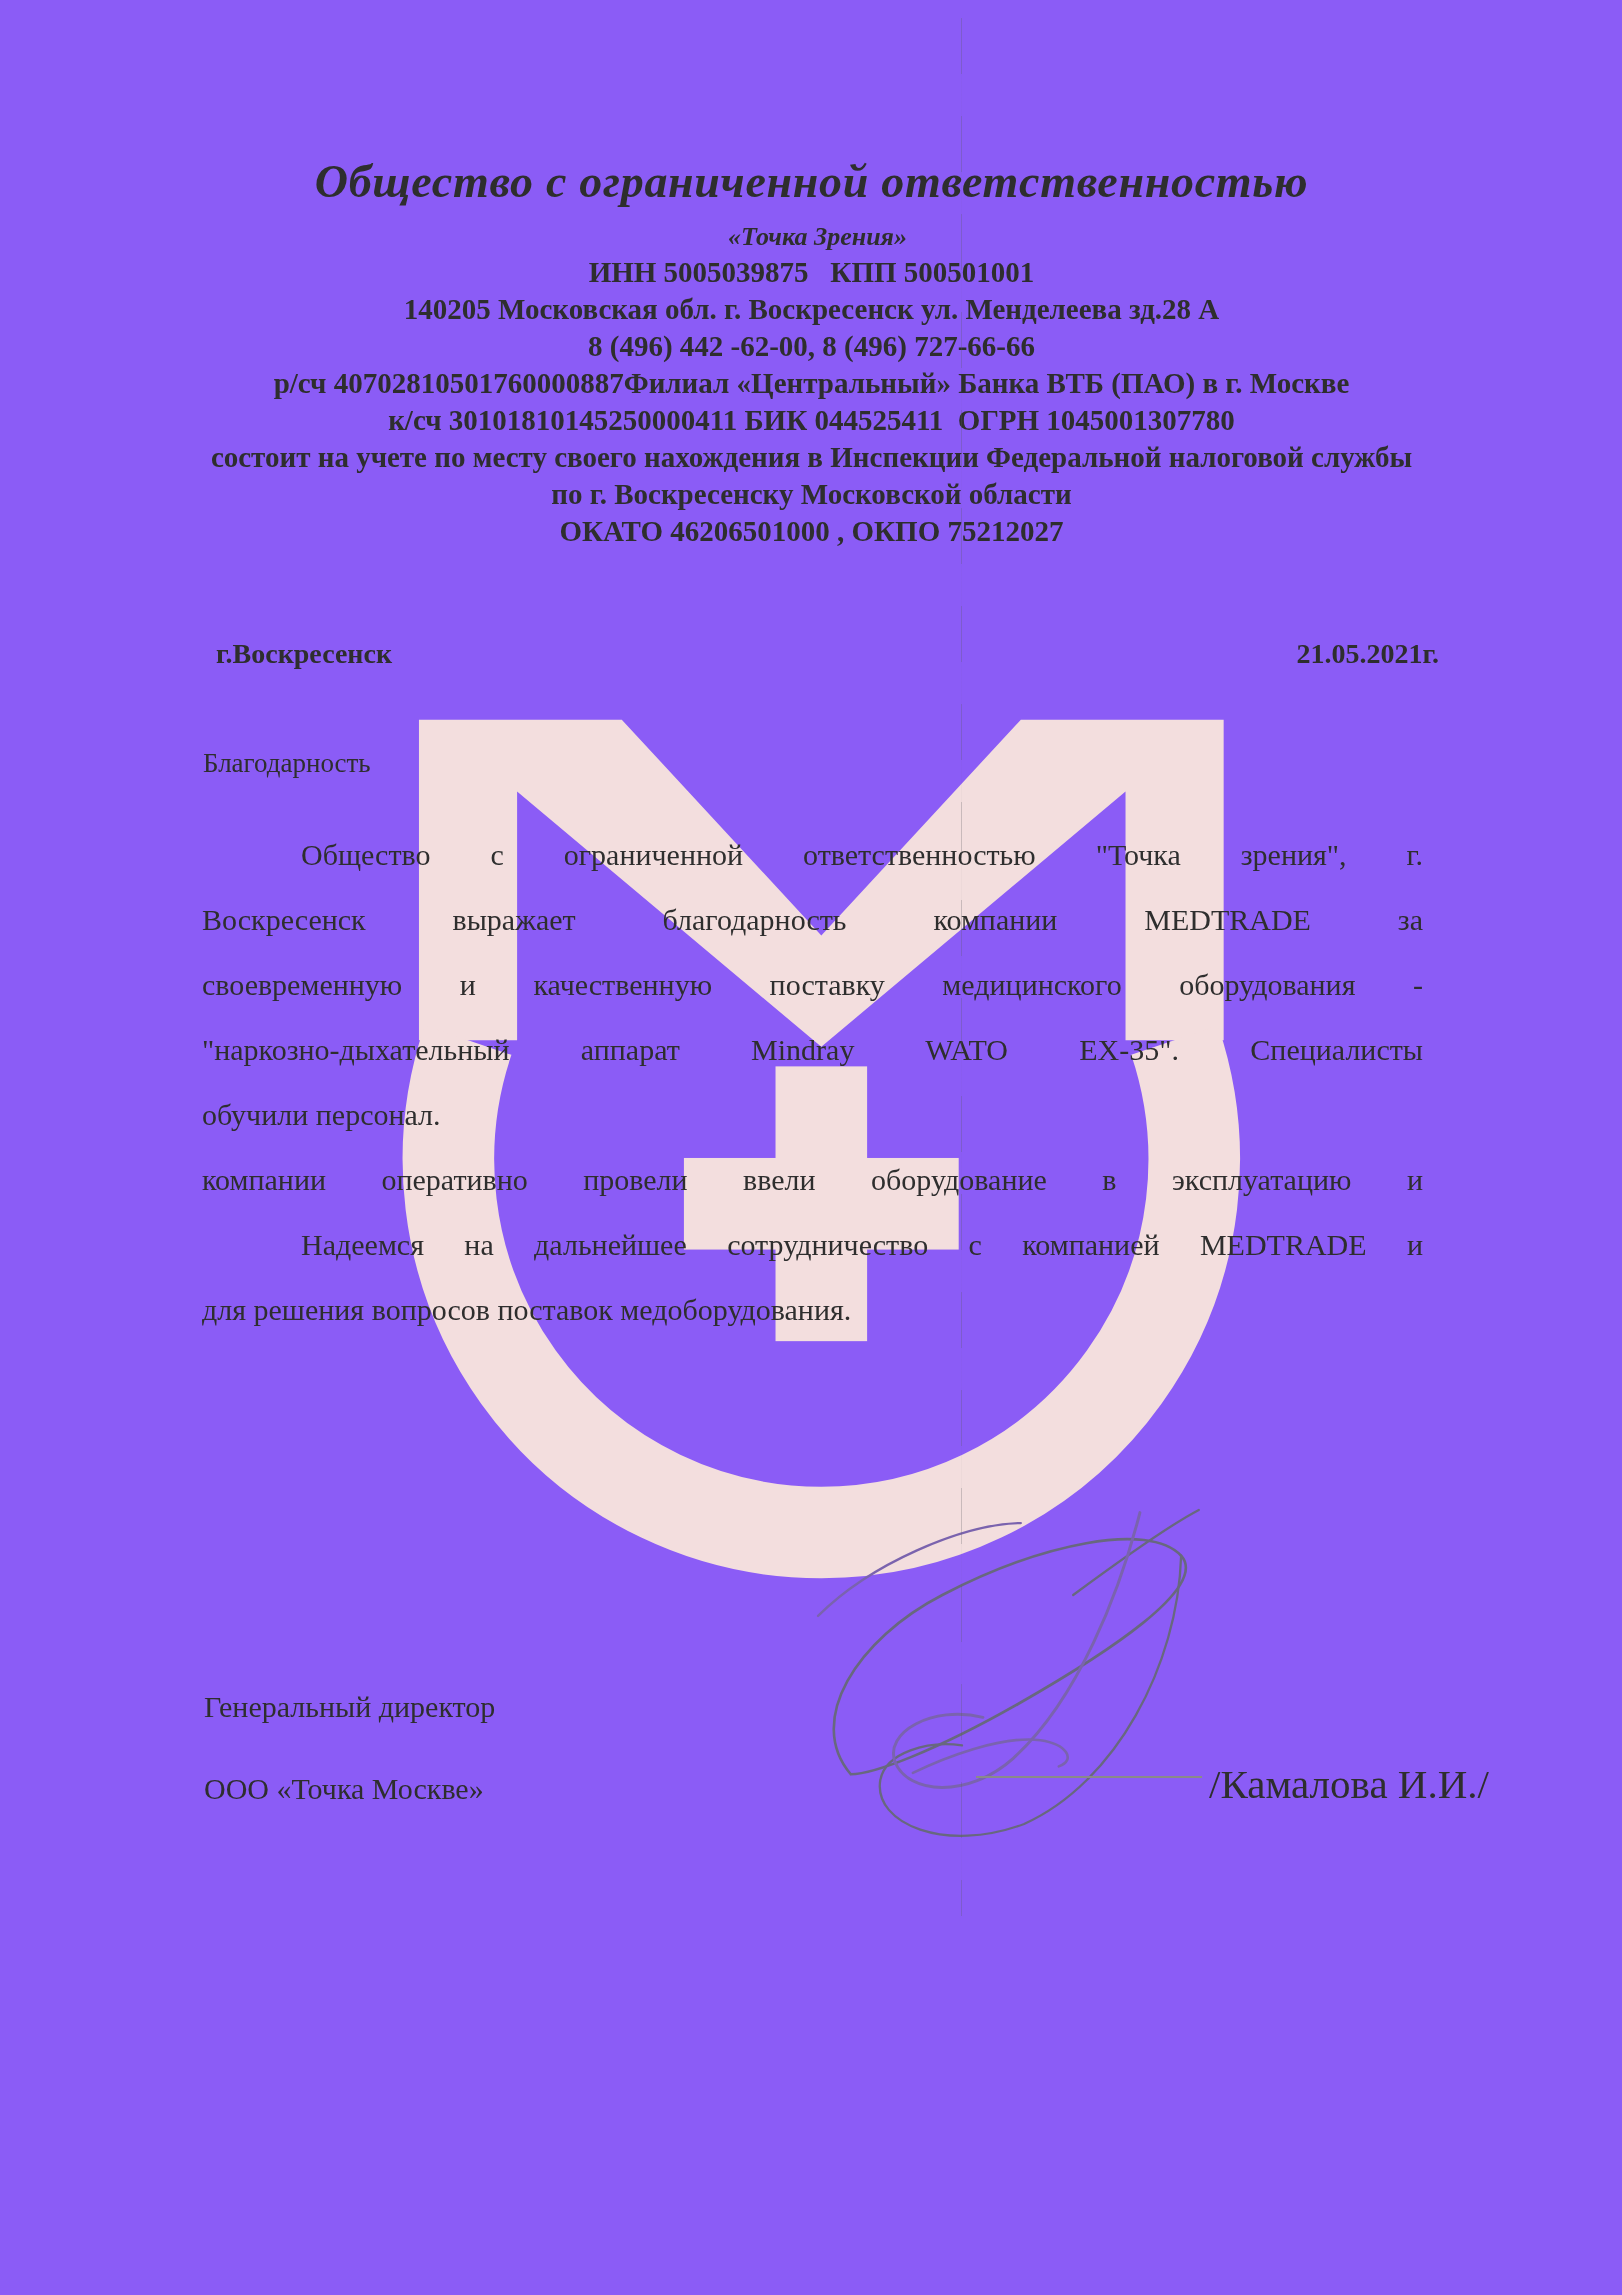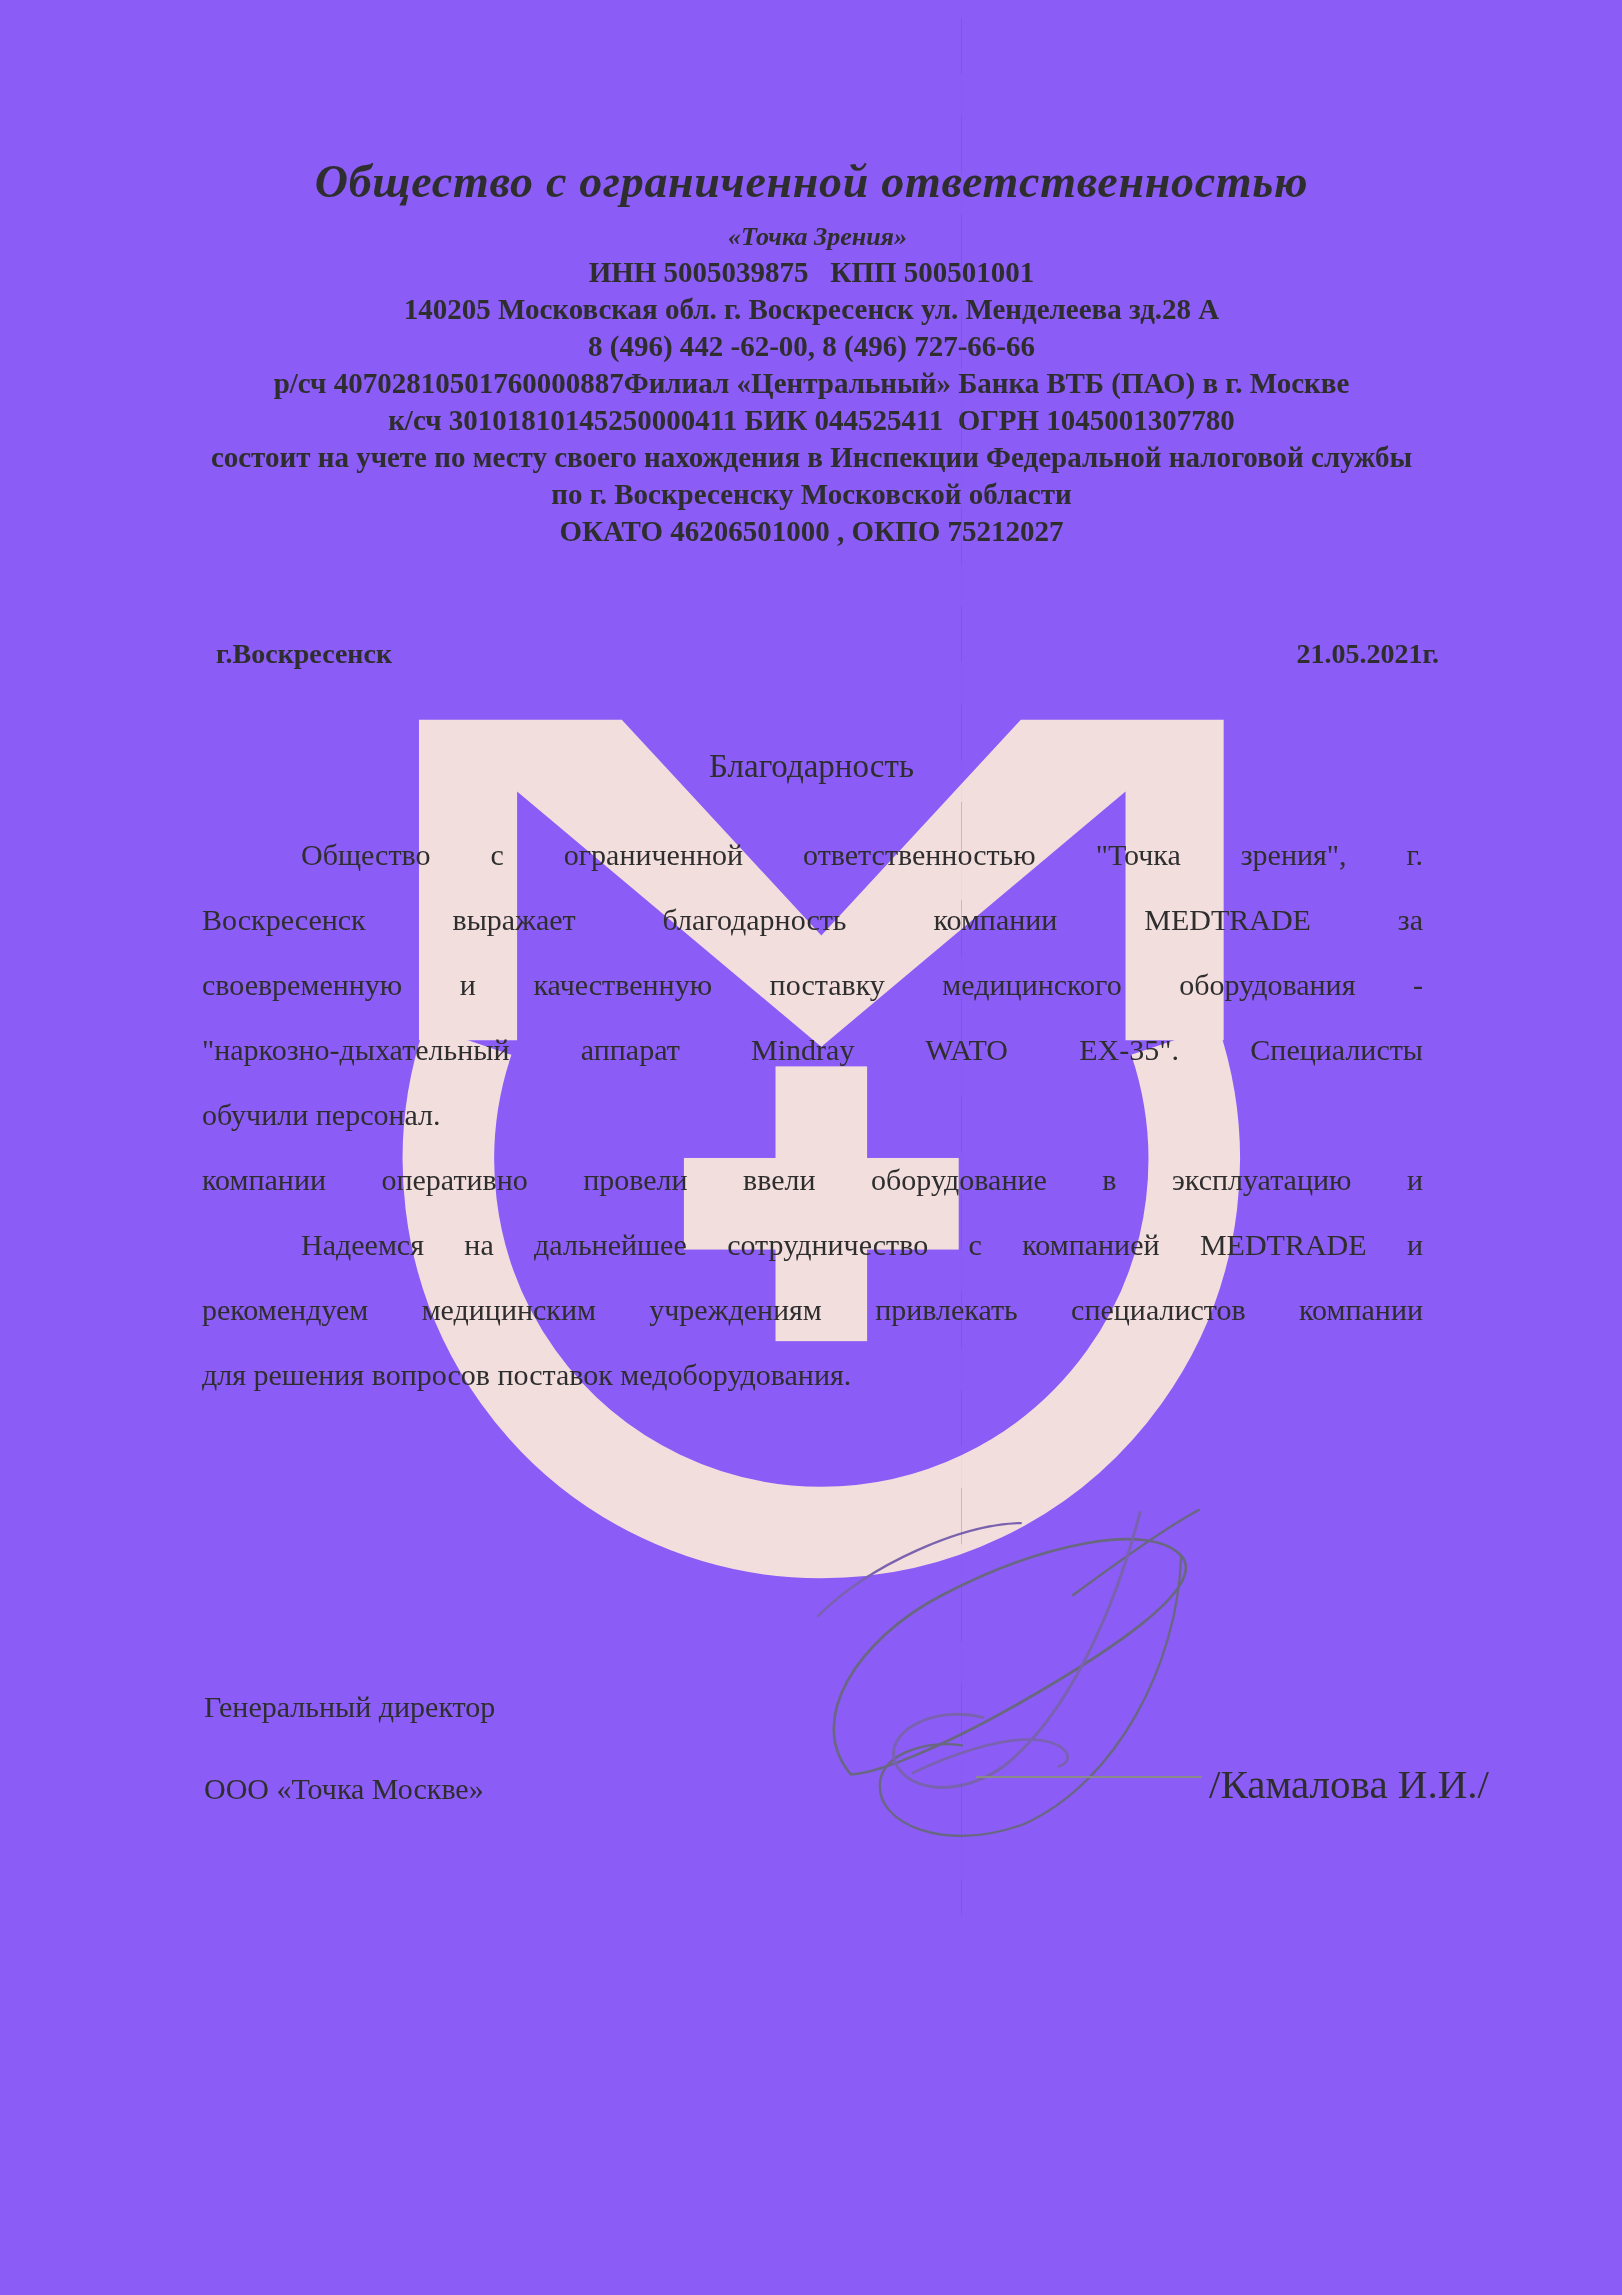--- a/index.html
+++ b/index.html
@@ -54,22 +54,21 @@
     justify-content: space-between;
     font-size: 28px;
     font-weight: bold;
     z-index: 2;
   }
 
   
   .title {
     position: absolute;
     top: 748px; left: 203px; right: 203px;
-    text-align: center;
-    font-size: 33px;
+    font-size: 27px;
     z-index: 2;
   }
 
   
   .body-text {
     position: absolute;
     top: 822px; left: 202px; right: 200px;
     font-size: 30px;
     line-height: 65px;
     z-index: 2;
@@ -145,21 +144,20 @@
     <div class="para">
         <div class="jline">Общество с ограниченной ответственностью "Точка зрения", г.</div>
         <div class="jline">Воскресенск выражает благодарность компании MEDTRADE за</div>
         <div class="jline">своевременную и качественную поставку медицинского оборудования -</div>
         <div class="jline">"наркозно-дыхательный аппарат Mindray WATO EX-35". Специалисты</div>
         <div class="jline lastline">обучили персонал.</div>
         <div class="jline">компании оперативно провели ввели оборудование в эксплуатацию и</div>
       </div>
     <div class="para">
         <div class="jline">Надеемся на дальнейшее сотрудничество с компанией MEDTRADE и</div>
-        <div class="jline">рекомендуем медицинским учреждениям привлекать специалистов компании</div>
         <div class="jline lastline">для решения вопросов поставок медоборудования.</div>
       </div>
   </div>
 
   <div class="sig-role1">Генеральный директор</div>
   <div class="sig-role2">ООО «Точка Москве»</div>
 
   <svg class="layer" viewBox="0 0 2480 3508" aria-hidden="true">
     <g fill="none" stroke-linecap="round" stroke="#68687e">
       <path stroke-width="4" d="M 1300 2712 C 1230 2630, 1310 2505, 1440 2438 C 1590 2360, 1755 2325, 1805 2378

